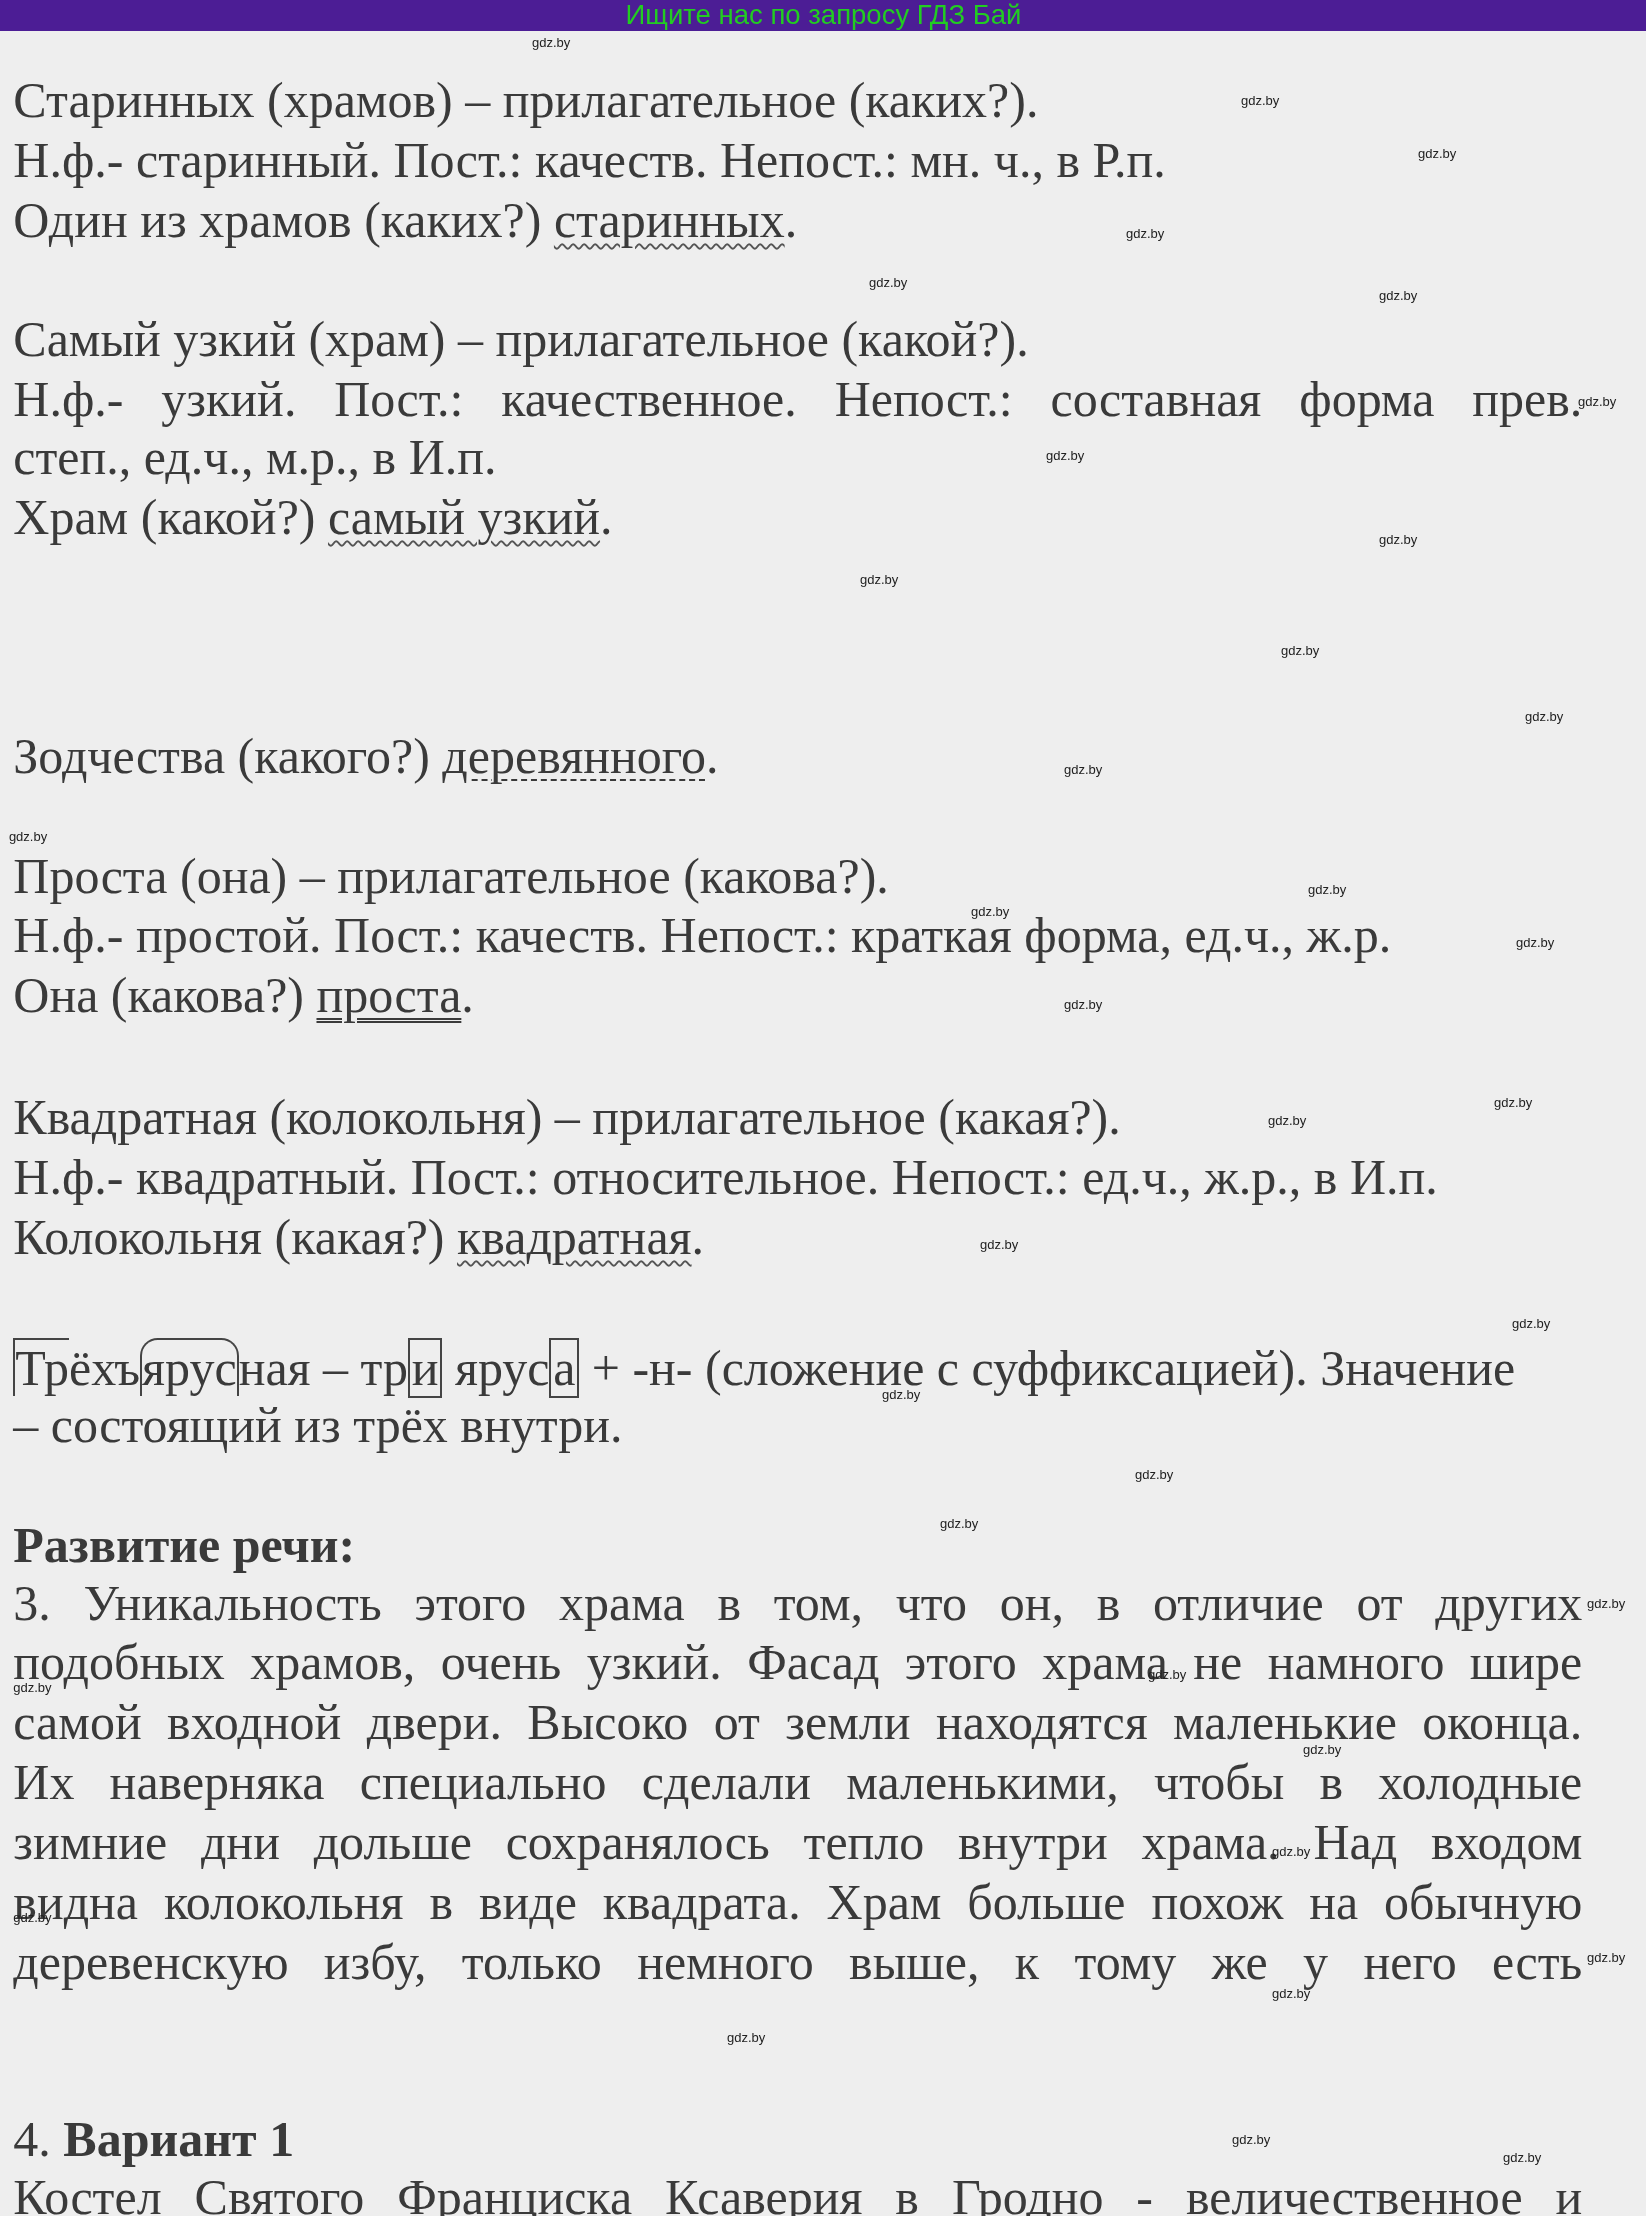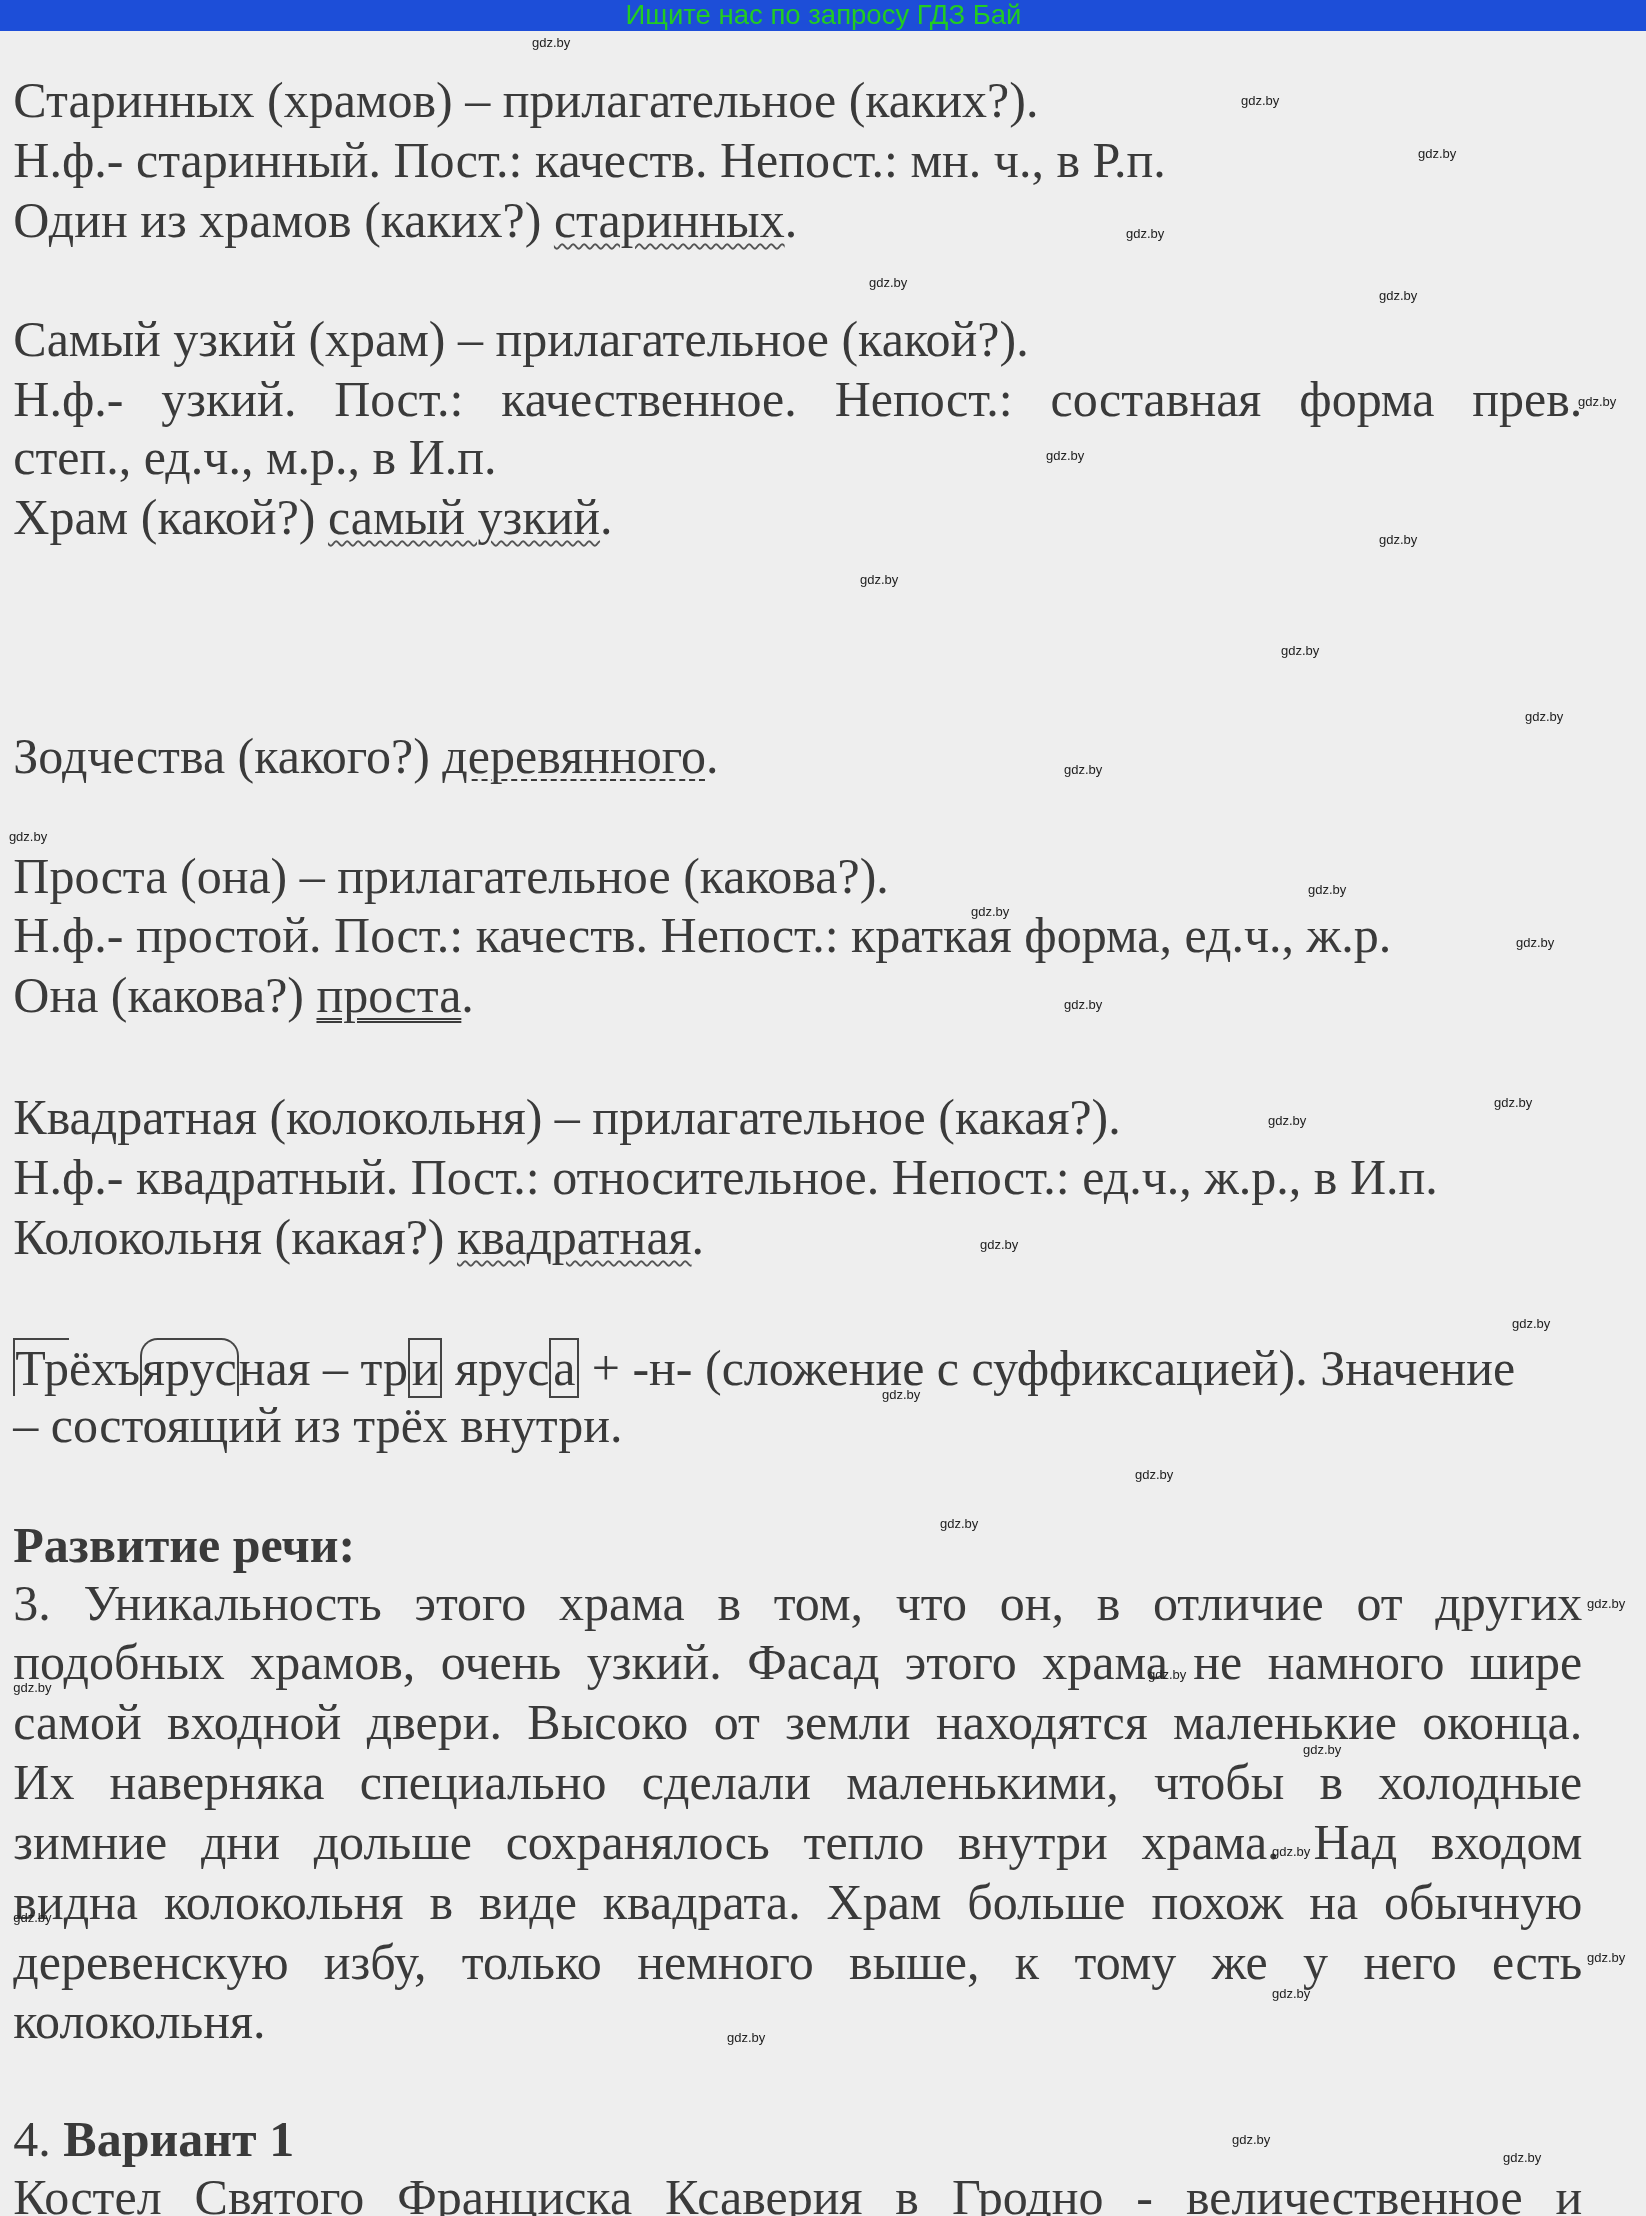--- a/index.html
+++ b/index.html
@@ -1,17 +1,17 @@
 <!DOCTYPE html>
 <html style="font-size:7px"><head>
 <meta charset="utf-8">
 <style>
   html, body { margin:0; padding:0; }
   body { width:1647px; height:2584px; background:#ffffff; position:relative; overflow:hidden; font-family:"Liberation Serif", serif; }
-  .top-banner { position:absolute; left:0; top:0; width:1647px; height:31px; background:#1d4ed8; text-align:center; font-family:"Liberation Sans", sans-serif; font-size:27.5px; line-height:29px; color:#22cc22; }
+  .top-banner { position:absolute; left:0; top:0; width:1647px; height:31px; background:#4c1d95; text-align:center; font-family:"Liberation Sans", sans-serif; font-size:27.5px; line-height:29px; color:#22cc22; }
   .page { position:absolute; left:0; top:31px; width:1647px; height:2509px; background:#eeeeee; }
   .line { position:absolute; left:13.3px; font-size:50px; line-height:58px; color:#3a3a3a; white-space:nowrap;text-align:right; }
   .just { width:1569px; text-align:justify; text-align-last:justify; white-space:normal; }
   .bold { font-weight:bold; }
   .wavy { text-decoration:underline; text-decoration-style:wavy; text-decoration-color:#555; text-decoration-thickness:1.8px; text-underline-offset:6.2px; }
   .dotted-u { text-decoration:underline; text-decoration-style:dashed; text-decoration-thickness:1.8px; text-underline-offset:6.2px; }
   .double-u { text-decoration:underline; text-decoration-style:double; text-decoration-thickness:1.8px; text-underline-offset:6.2px; }
   .wm { position:absolute; font-family:"Liberation Sans", sans-serif; font-size:13px; color:#222; }
   .box { border:2.2px solid #444; padding:0 1.8px; }
   .prefix-mark { border-top:2.7px solid #444; border-left:2.7px solid #444; }
@@ -47,21 +47,20 @@
   <div class="line" style="top:1365px">– состоящий из трёх внутри.</div>
 
   <div class="line bold" style="top:1485px">Развитие речи:</div>
   <div class="line just" style="top:1543px">3. Уникальность этого храма в том, что он, в отличие от других</div>
   <div class="line just" style="top:1602px">подобных храмов, очень узкий. Фасад этого храма не намного шире</div>
   <div class="line just" style="top:1662px">самой входной двери. Высоко от земли находятся маленькие оконца.</div>
   <div class="line just" style="top:1722px">Их наверняка специально сделали маленькими, чтобы в холодные</div>
   <div class="line just" style="top:1782px">зимние дни дольше сохранялось тепло внутри храма. Над входом</div>
   <div class="line just" style="top:1842px">видна колокольня в виде квадрата. Храм больше похож на обычную</div>
   <div class="line just" style="top:1902px">деревенскую избу, только немного выше, к тому же у него есть</div>
-  <div class="line" style="top:1961px">колокольня.</div>
 
   <div class="line" style="top:2079px"><span>4. </span><span class="bold">Вариант 1</span></div>
   <div class="line just" style="top:2137px"> Костел Святого Франциска Ксаверия в Гродно - величественное и</div>
 
   <span class="wm" style="left:532px;top:4.4px">gdz.by</span>
   <span class="wm" style="left:1241px;top:62px">gdz.by</span>
   <span class="wm" style="left:1418px;top:115px">gdz.by</span>
   <span class="wm" style="left:1126px;top:195px">gdz.by</span>
   <span class="wm" style="left:1379px;top:257px">gdz.by</span>
   <span class="wm" style="left:869px;top:244px">gdz.by</span>

